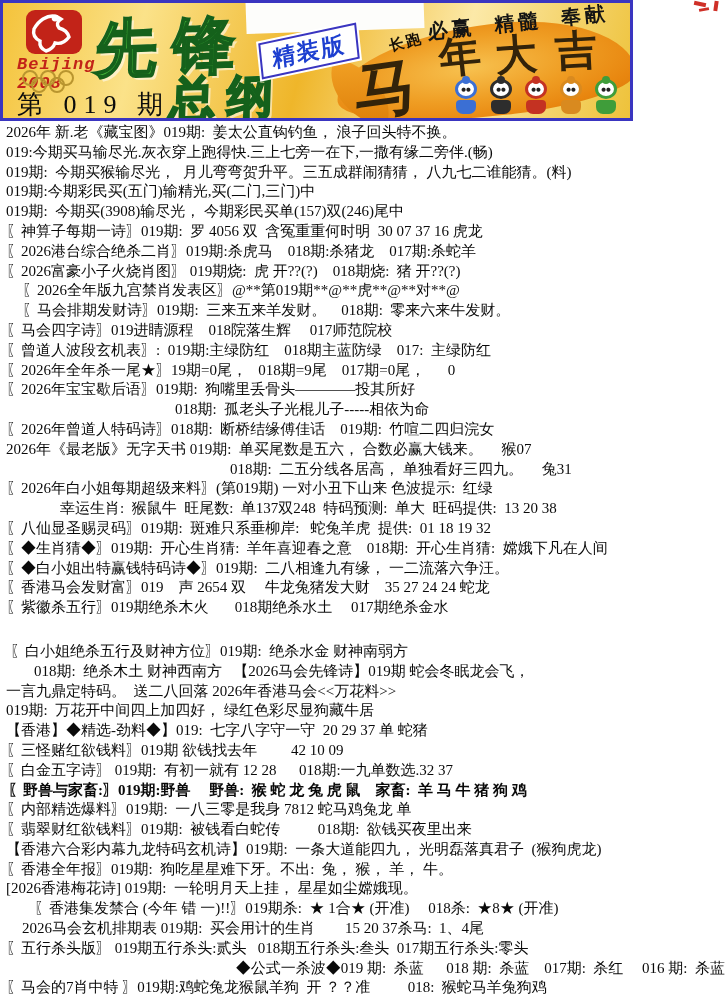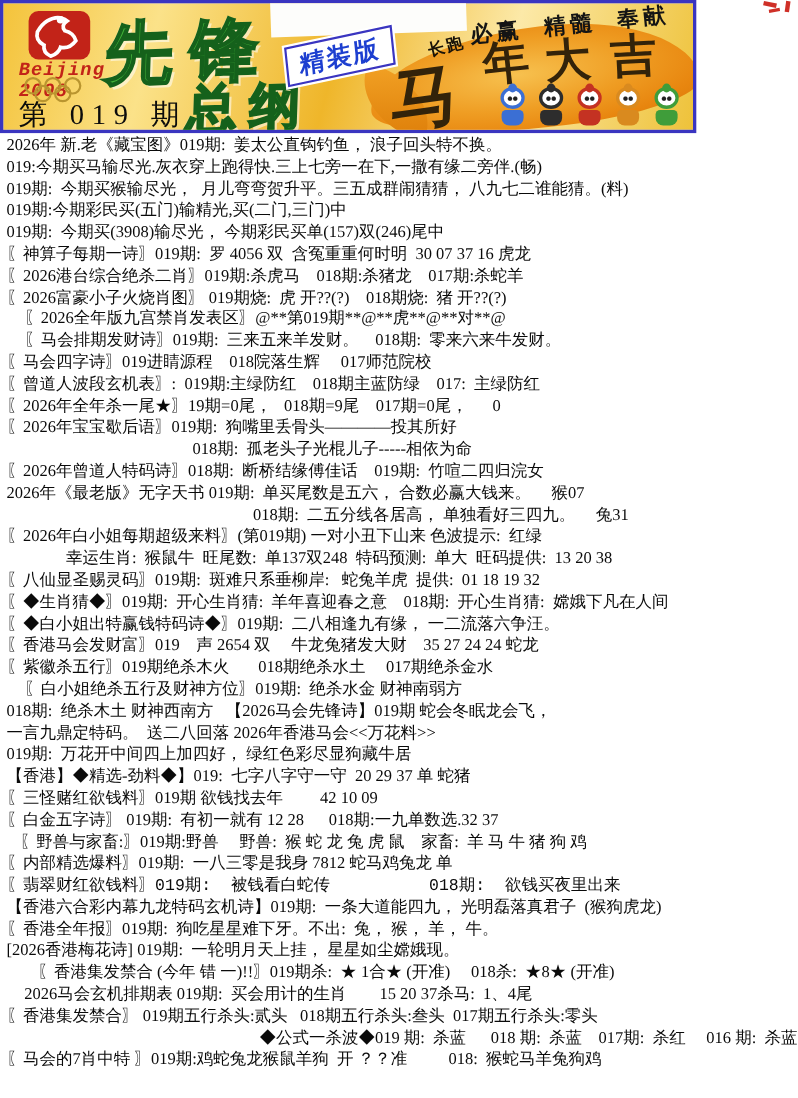--- a/index.html
+++ b/index.html
@@ -182,33 +182,33 @@
       <div class="line" style="padding-left: 6px;">〖2026年曾道人特码诗〗018期:  断桥结缘傅佳话    019期:  竹喧二四归浣女</div>
       <div class="line" style="padding-left: 6px;">2026年《最老版》无字天书 019期:  单买尾数是五六， 合数必赢大钱来。     猴07</div>
       <div class="line" style="padding-left: 230px;">018期:  二五分线各居高， 单独看好三四九。     兔31</div>
       <div class="line" style="padding-left: 6px;">〖2026年白小姐每期超级来料〗(第019期) 一对小丑下山来 色波提示:  红绿</div>
       <div class="line" style="padding-left: 60px;">幸运生肖:  猴鼠牛  旺尾数:  单137双248  特码预测:  单大  旺码提供:  13 20 38</div>
       <div class="line" style="padding-left: 6px;">〖八仙显圣赐灵码〗019期:  斑难只系垂柳岸:   蛇兔羊虎  提供:  01 18 19 32</div>
       <div class="line" style="padding-left: 6px;">〖◆生肖猜◆〗019期:  开心生肖猜:  羊年喜迎春之意    018期:  开心生肖猜:  嫦娥下凡在人间</div>
       <div class="line" style="padding-left: 6px;">〖◆白小姐出特赢钱特码诗◆〗019期:  二八相逢九有缘， 一二流落六争汪。</div>
       <div class="line" style="padding-left: 6px;">〖香港马会发财富〗019    声 2654 双     牛龙兔猪发大财    35 27 24 24 蛇龙</div>
       <div class="line" style="padding-left: 6px;">〖紫徽杀五行〗019期绝杀木火       018期绝杀水土     017期绝杀金水</div>
-      <div class="line" style="padding-left: 22px;">〖白小姐绝杀五行及财神方位〗019期:  绝杀水金 财神南弱方</div>
-      <div class="line" style="padding-left: 6px;">018期:  绝杀木土 财神西南方   【2026马会先锋诗】019期 蛇会冬眠龙会飞，</div>
+      <div class="line" style="padding-left: 10px; margin-top: 24px;">〖白小姐绝杀五行及财神方位〗019期:  绝杀水金 财神南弱方</div>
+      <div class="line" style="padding-left: 6px; margin-left: 28px;">018期:  绝杀木土 财神西南方   【2026马会先锋诗】019期 蛇会冬眠龙会飞，</div>
       <div class="line" style="padding-left: 6px;">一言九鼎定特码。  送二八回落 2026年香港马会&lt;&lt;万花料&gt;&gt;</div>
       <div class="line" style="padding-left: 6px;">019期:  万花开中间四上加四好， 绿红色彩尽显狗藏牛居</div>
       <div class="line" style="padding-left: 6px;">【香港】◆精选-劲料◆】019:  七字八字守一守  20 29 37 单 蛇猪</div>
       <div class="line" style="padding-left: 6px;">〖三怪赌红欲钱料〗019期 欲钱找去年         42 10 09</div>
       <div class="line" style="padding-left: 6px;">〖白金五字诗〗 019期:  有初一就有 12 28      018期:一九单数选.32 37</div>
-      <div class="line" style="padding-left: 18px;">〖野兽与家畜:〗019期:野兽     野兽:  猴 蛇 龙 兔 虎 鼠    家畜:  羊 马 牛 猪 狗 鸡</div>
+      <div class="line" style="padding-left: 8px; font-weight: bold;">〖野兽与家畜:〗019期:野兽     野兽:  猴 蛇 龙 兔 虎 鼠    家畜:  羊 马 牛 猪 狗 鸡</div>
       <div class="line" style="padding-left: 6px;">〖内部精选爆料〗019期:  一八三零是我身 7812 蛇马鸡兔龙 单</div>
-      <div class="line" style="padding-left: 6px; font-family: Liberation Mono, monospace;">〖翡翠财红欲钱料〗019期:  被钱看白蛇传          018期:  欲钱买夜里出来</div>
+      <div class="line" style="padding-left: 6px;">〖翡翠财红欲钱料〗019期:  被钱看白蛇传          018期:  欲钱买夜里出来</div>
       <div class="line" style="padding-left: 6px;">【香港六合彩内幕九龙特码玄机诗】019期:  一条大道能四九， 光明磊落真君子  (猴狗虎龙)</div>
       <div class="line" style="padding-left: 6px;">〖香港全年报〗019期:  狗吃星星难下牙。不出:  兔， 猴， 羊， 牛。</div>
       <div class="line" style="padding-left: 6px;">[2026香港梅花诗] 019期:  一轮明月天上挂， 星星如尘嫦娥现。</div>
       <div class="line" style="padding-left: 6px; margin-left: 28px;">〖香港集发禁合 (今年 错 一)!!〗019期杀:  ★ 1合★ (开准)     018杀:  ★8★ (开准)</div>
       <div class="line" style="padding-left: 22px; font-family: Liberation Serif, serif;">2026马会玄机排期表 019期:  买会用计的生肖        15 20 37杀马:  1、4尾</div>
-      <div class="line" style="padding-left: 6px;">〖香港集发禁合〗 019期五行杀头:贰头   018期五行杀头:叁头  017期五行杀头:零头</div>
+      <div class="line" style="padding-left: 6px;">〖五行杀头版〗 019期五行杀头:贰头   018期五行杀头:叁头  017期五行杀头:零头</div>
       <div class="line" style="padding-left: 6px; text-align: right;">◆公式一杀波◆019 期:  杀蓝      018 期:  杀蓝    017期:  杀红     016 期:  杀蓝</div>
       <div class="line" style="padding-left: 6px;">〖马会的7肖中特 〗019期:鸡蛇兔龙猴鼠羊狗  开 ？？准          018:  猴蛇马羊兔狗鸡</div>
     </div>
 
 </div>
 
 </body></html>

